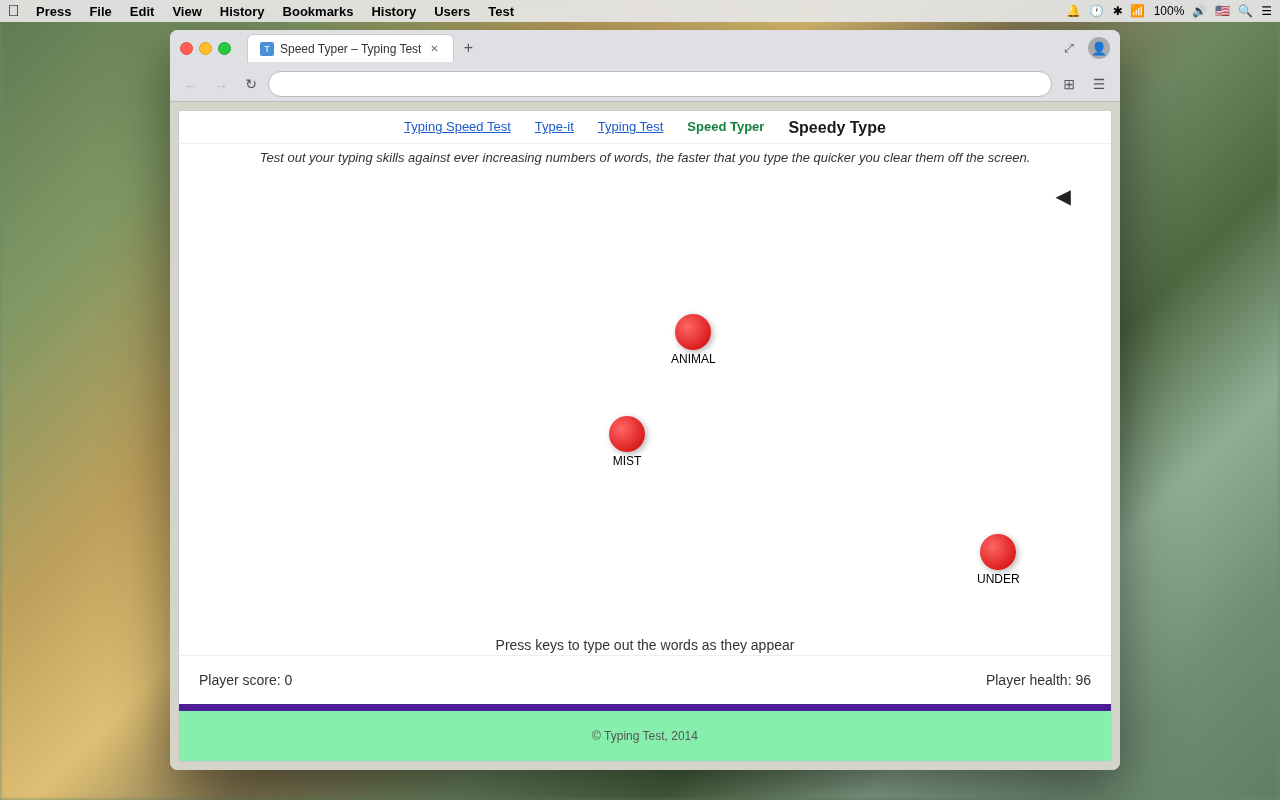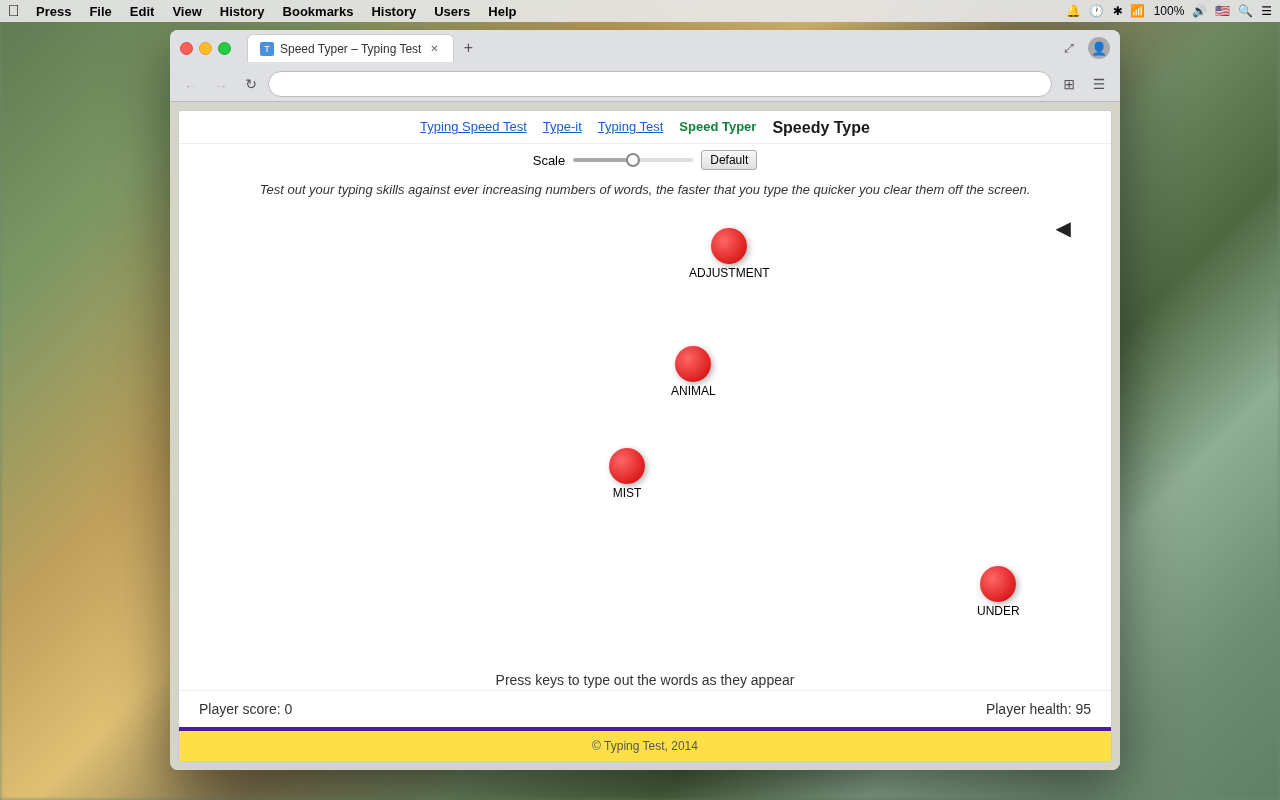--- a/index.html
+++ b/index.html
@@ -242,21 +242,21 @@
       border-radius: 2px;
       display: flex;
       flex-direction: column;
       overflow: hidden;
     }
 
     
     .links-header {
       display: flex;
       justify-content: center;
-      gap: 16px;
+      gap: 24px;
       padding: 8px 0 6px;
       border-bottom: 1px solid #eee;
       flex-shrink: 0;
     }
 
     .site-link {
       font-size: 13px;
       color: #1a5ccc;
       text-decoration: underline;
       cursor: pointer;
@@ -366,62 +366,62 @@
       color: #000;
       font-weight: normal;
       white-space: nowrap;
     }
 
     
     .status-bar {
       display: flex;
       justify-content: space-between;
       align-items: center;
-      padding: 10px 20px;
+      padding: 16px 20px;
       font-size: 14px;
       color: #333;
       border-top: 1px solid #eee;
       flex-shrink: 0;
     }
 
     .instruction {
       text-align: center;
       font-size: 14px;
       color: #333;
       padding: 4px 0 2px;
       flex-shrink: 0;
     }
 
     
     .page-footer {
       text-align: center;
       font-size: 12px;
       color: #555;
-      padding: 8px 0;
-      background: #fde047;
-      border-top: 4px solid #4c1d95;
+      padding: 18px 0;
+      background: #86efac;
+      border-top: 7px solid #4c1d95;
       flex-shrink: 0;
     }
   </style>
 </head>
 <body>
 
 <div class="desktop-bg"></div>
 
 <div class="menubar">
   <span class="menubar-apple"></span>
   <span class="menubar-item bold">Press</span>
   <span class="menubar-item">File</span>
   <span class="menubar-item">Edit</span>
   <span class="menubar-item">View</span>
   <span class="menubar-item">History</span>
   <span class="menubar-item">Bookmarks</span>
   <span class="menubar-item">History</span>
   <span class="menubar-item">Users</span>
-  <span class="menubar-item">Help</span>
+  <span class="menubar-item">Test</span>
   <div class="menubar-right">
     <span>🔔</span>
     <span>🕐</span>
     <span>✱</span>
     <span>📶</span>
     <span>100%</span>
     <span>🔊</span>
     <span>🇺🇸</span>
     <span>🔍</span>
     <span>☰</span>
@@ -469,38 +469,27 @@
     <div class="page-frame">
 
       <div class="links-header">
         <span class="site-link">Typing Speed Test</span>
         <span class="site-link">Type-it</span>
         <span class="site-link">Typing Test</span>
         <span class="site-link active">Speed Typer</span>
         <span class="site-link speedy">Speedy Type</span>
       </div>
 
-      <div class="scale-row">
-        <span>Scale</span>
-        <div class="scale-slider">
-          <div class="scale-thumb"></div>
-        </div>
-        <button class="default-btn">Default</button>
-      </div>
 
       <div class="description">Test out your typing skills against ever increasing numbers of words, the faster that you type the quicker you clear them off the screen.</div>
 
       <div class="game-area">
 
         <div class="sound-icon">◀</div>
 
-        <div class="word-item" style="left: 510px; top: 20px;">
-          <div class="word-bubble"></div>
-          <span class="word-label">ADJUSTMENT</span>
-        </div>
 
         <div class="word-item" style="left: 492px; top: 138px;">
           <div class="word-bubble"></div>
           <span class="word-label">ANIMAL</span>
         </div>
 
         <div class="word-item" style="left: 430px; top: 240px;">
           <div class="word-bubble"></div>
           <span class="word-label">MIST</span>
         </div>
@@ -509,21 +498,21 @@
           <div class="word-bubble"></div>
           <span class="word-label">UNDER</span>
         </div>
 
       </div>
 
       <div class="instruction">Press keys to type out the words as they appear</div>
 
       <div class="status-bar">
         <span>Player score: 0</span>
-        <span>Player health: 95</span>
+        <span>Player health: 96</span>
       </div>
 
       <div class="page-footer">
         <span>© Typing Test, 2014</span>
       </div>
 
     </div>
   </div>
 </div>
 

